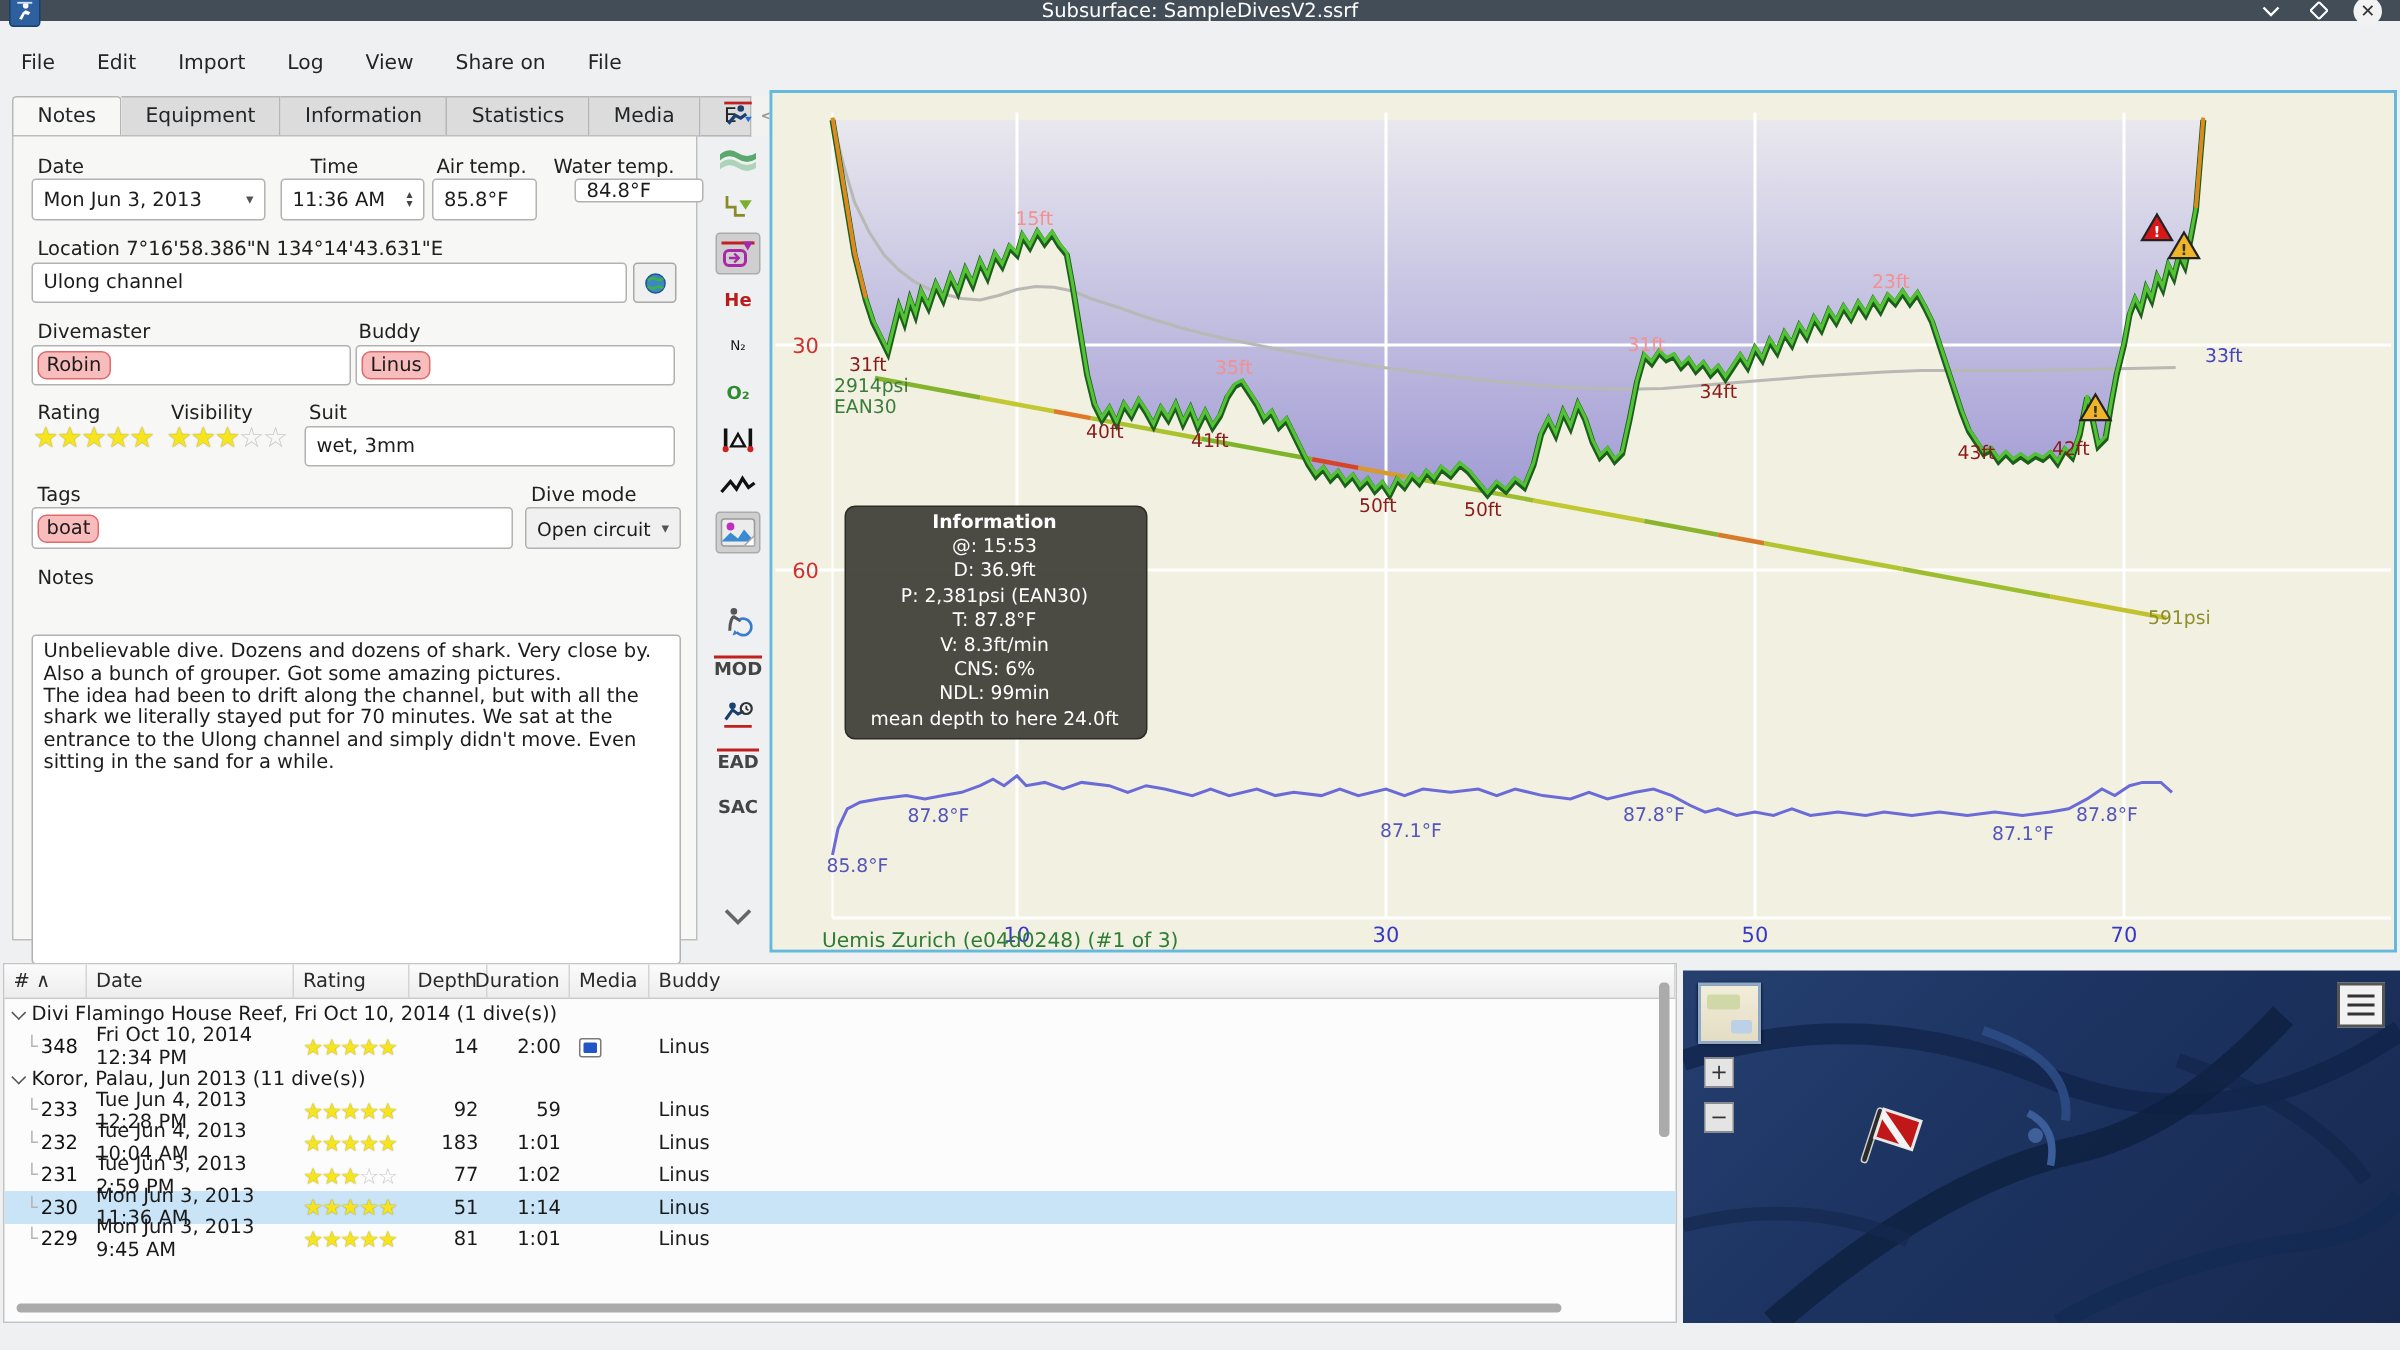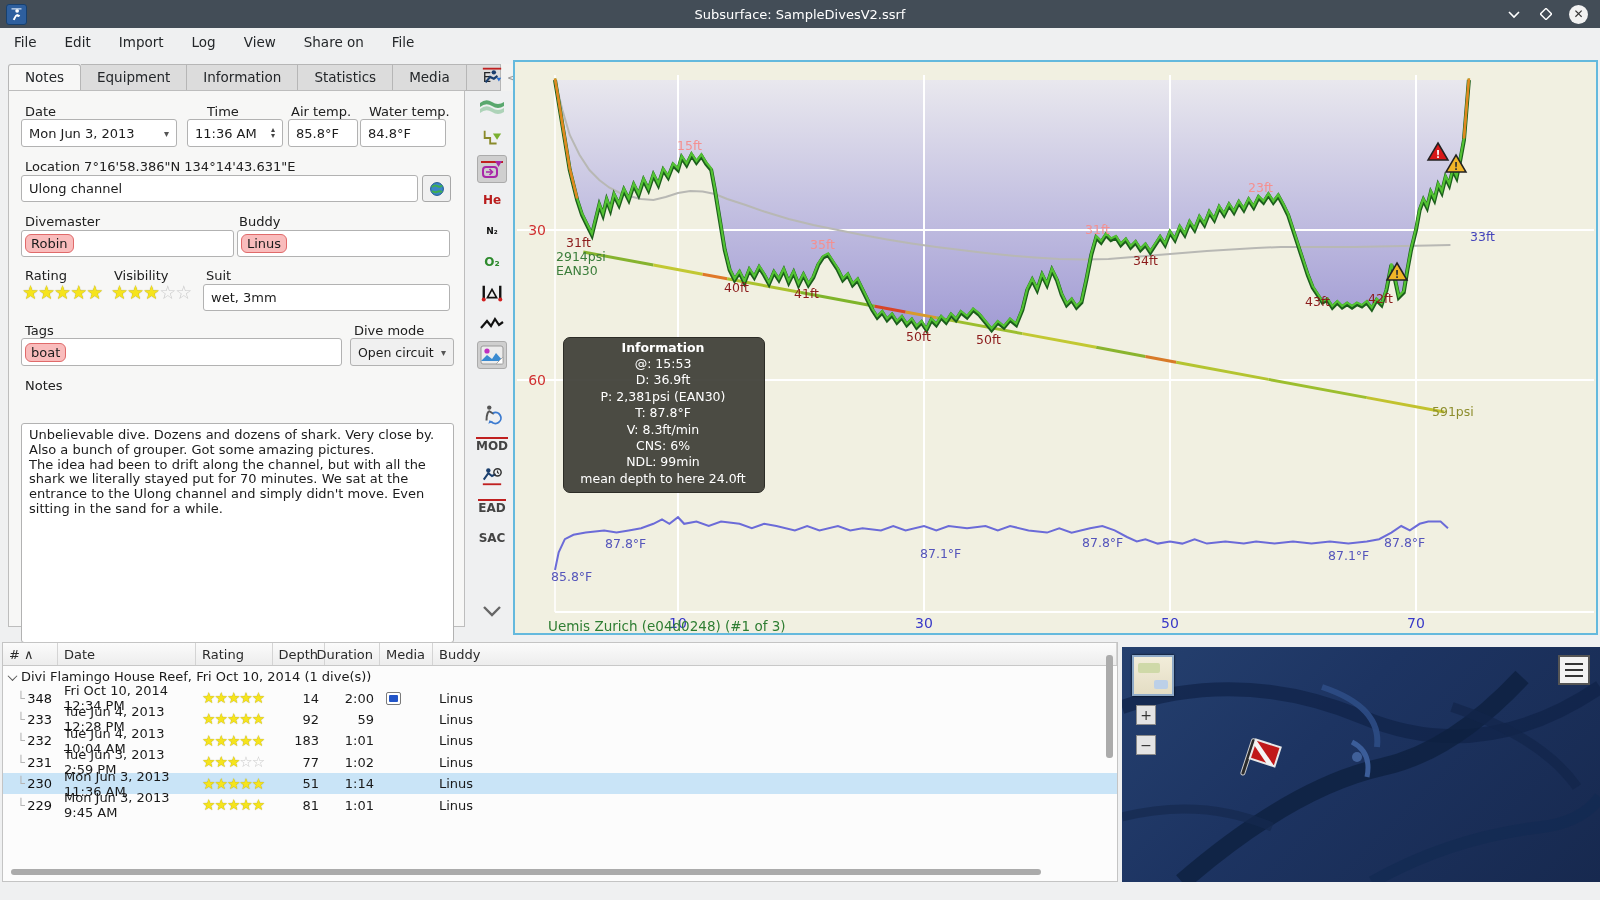--- a/index.html
+++ b/index.html
@@ -1,19 +1,19 @@
 <!DOCTYPE html>
 <html><head>
 <meta charset="utf-8">
 <style>
   html,body{margin:0;padding:0;width:1600px;height:900px;overflow:hidden;
     font-family:"DejaVu Sans","Liberation Sans",sans-serif;background:#eff0f1;}
   *{box-sizing:border-box;}
   
-  .titlebar{position:absolute;left:0;top:0;width:1600px;height:28px;background:#434d57;
+  .titlebar{position:absolute;left:0;top:0;width:1600px;height:14px;background:#434d57;
     display:flex;align-items:center;color:#fff;font-size:13px;}
   .appicon{width:21px;height:21px;margin-left:6px;background:#2e5f9e;border:1px solid #17406e;
     border-radius:3px;display:flex;align-items:center;justify-content:center;}
   .wintitle{position:absolute;left:0;right:0;text-align:center;pointer-events:none;}
   .winctrls{margin-left:auto;display:flex;gap:14px;align-items:center;margin-right:12px;z-index:2;}
   .winbtn{width:18px;height:18px;display:flex;align-items:center;justify-content:center;color:#fff;font-size:13px;}
   .closebtn{width:19px;height:19px;border-radius:50%;background:#f2f2f2;color:#333;font-weight:bold;
     display:flex;align-items:center;justify-content:center;font-size:12px;}
   
   .menubar{position:absolute;left:0;top:28px;width:1600px;height:28px;background:#eff0f1;
@@ -161,21 +161,21 @@
       <span class="spin">
         <span>▴</span>
         <span>▾</span>
       </span>
     </div>
   <div class="fl" style="left:282px;top:13px;">Air temp.</div>
   <div class="inp" style="left:279px;top:28px;width:70px;height:28px;">
       <span>85.8°F</span>
     </div>
   <div class="fl" style="left:360px;top:13px;">Water temp.</div>
-  <div class="inp" style="left:351px;top:28px;width:86px;height:28px;">
+  <div class="inp" style="left:374px;top:28px;width:86px;height:16px;">
       <span>84.8°F</span>
     </div>
 
   <div class="fl" style="left:16px;top:68px;">Location 7°16'58.386"N 134°14'43.631"E</div>
   <div class="inp" style="left:12px;top:84px;width:397px;height:27px;">
       <span>Ulong channel</span>
     </div>
   <div class="globebtn" style="left:413px;top:84px;width:29px;height:27px;">
     <svg width="16" height="16" viewBox="0 0 16 16">
         <circle cx="8" cy="8" r="6.4" fill="#3a86c8" stroke="#1d578c"></circle>
@@ -242,21 +242,21 @@
         <rect x="1" y="4" width="22" height="2" fill="#c02020"></rect>
         <path d="M15 4 l7 0 -3.5 6 z" fill="#a828a8"></path>
         <rect x="3" y="10" width="14" height="10" rx="3" stroke="#a828a8" stroke-width="2" fill="none"></rect>
         <path d="M6 15 h6 m-2.5-3 l3 3 -3 3" stroke="#a828a8" stroke-width="1.6" fill="none"></path>
       </svg>
     </div>
     <div class="toolbtn">
       <div style="font-size:12px;font-weight:bold;color:#b91c1c;border-top:none">He</div>
     </div>
     <div class="toolbtn">
-      <div style="font-size:9px;font-weight:bold;color:#111;border-top:none">N₂</div>
+      <div style="font-size:9px;font-weight:normal;color:#111;border-top:none">N₂</div>
     </div>
     <div class="toolbtn">
       <div style="font-size:12px;font-weight:bold;color:#2e8b2e;border-top:none">O₂</div>
     </div>
     <div class="toolbtn">
       <svg width="22" height="22" viewBox="0 0 24 24">
         <path d="M3 4 v15 M21 4 v15" stroke="#111" stroke-width="2.6"></path>
         <path d="M12 8 l5 9 h-10 z" fill="none" stroke="#111" stroke-width="1.8"></path>
         <circle cx="3" cy="19" r="2.2" fill="#d02020"></circle>
         <circle cx="21" cy="19" r="2.2" fill="#d02020"></circle>
@@ -452,20 +452,24 @@
         </span>
         <span class="cell r-depth">14</span>
         <span class="cell r-dur">2:00</span>
         <span class="cell r-media">
           <span class="mediaicon">
             <i></i>
           </span>
         </span>
         <span class="cell r-buddy">Linus</span>
       </div>
+      <div class="dlrow grprow">
+        <span class="arr"><span class="chev open"></span></span>
+        <span>Koror, Palau, Jun 2013 (11 dive(s))</span>
+      </div>
       <div class="dlrow">
         <span class="cell r-num">
           <span class="treedash">└</span>
           <span>233</span>
         </span>
         <span class="cell r-date">Tue Jun 4, 2013 12:28 PM</span>
         <span class="cell r-rate">
           <span class="star-f" style="font-size:15px;letter-spacing:-1px;">★</span>
           <span class="star-f" style="font-size:15px;letter-spacing:-1px;">★</span>
           <span class="star-f" style="font-size:15px;letter-spacing:-1px;">★</span>

